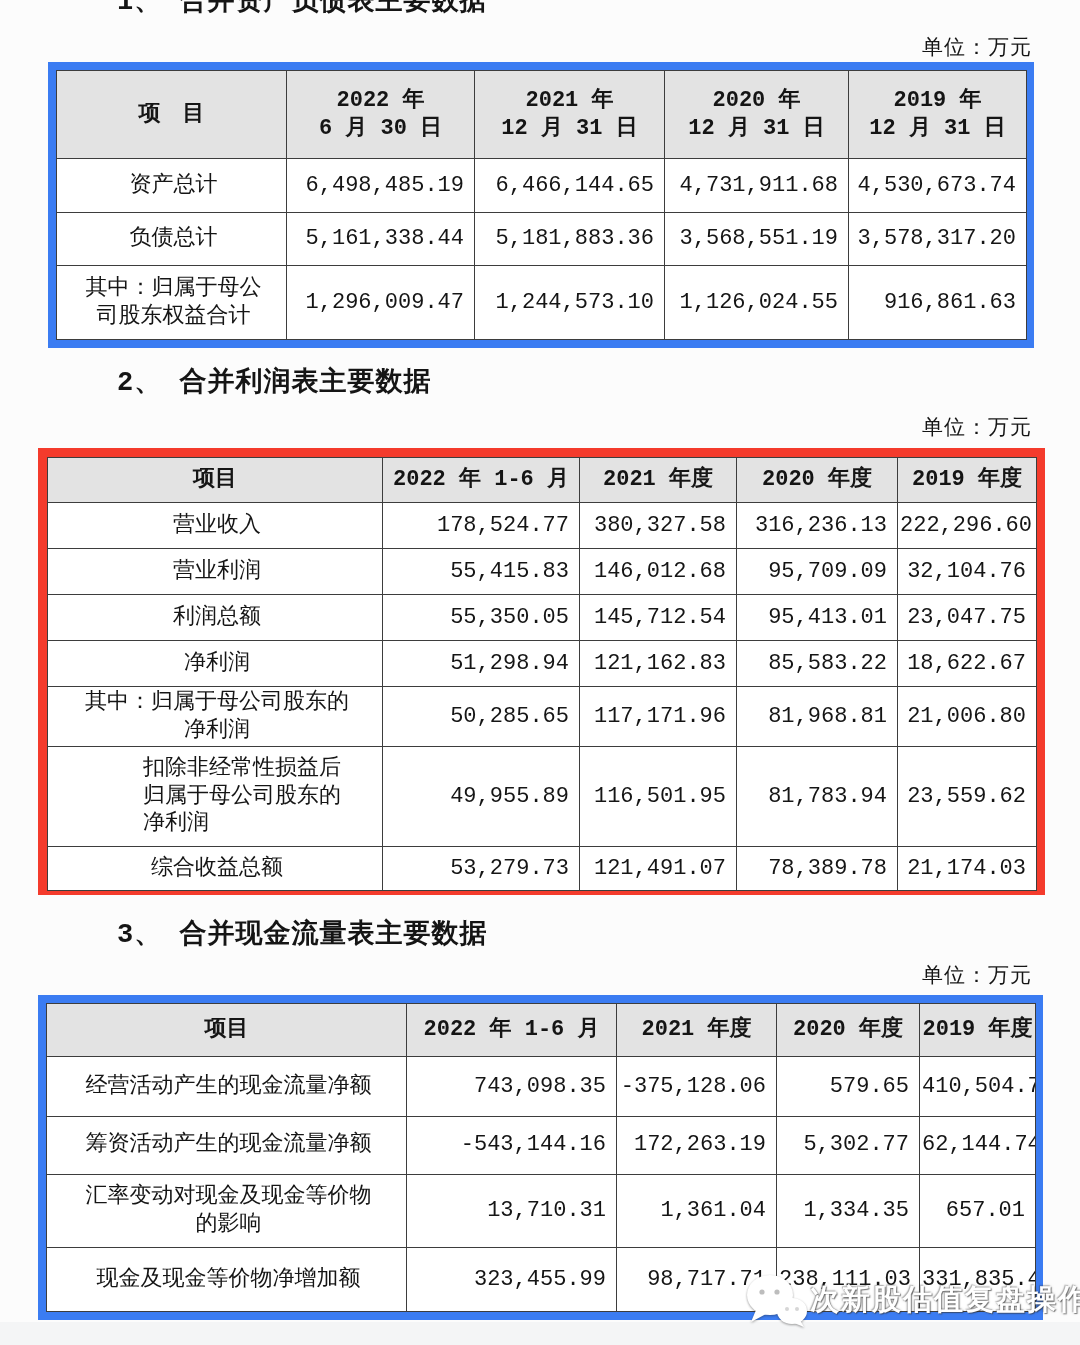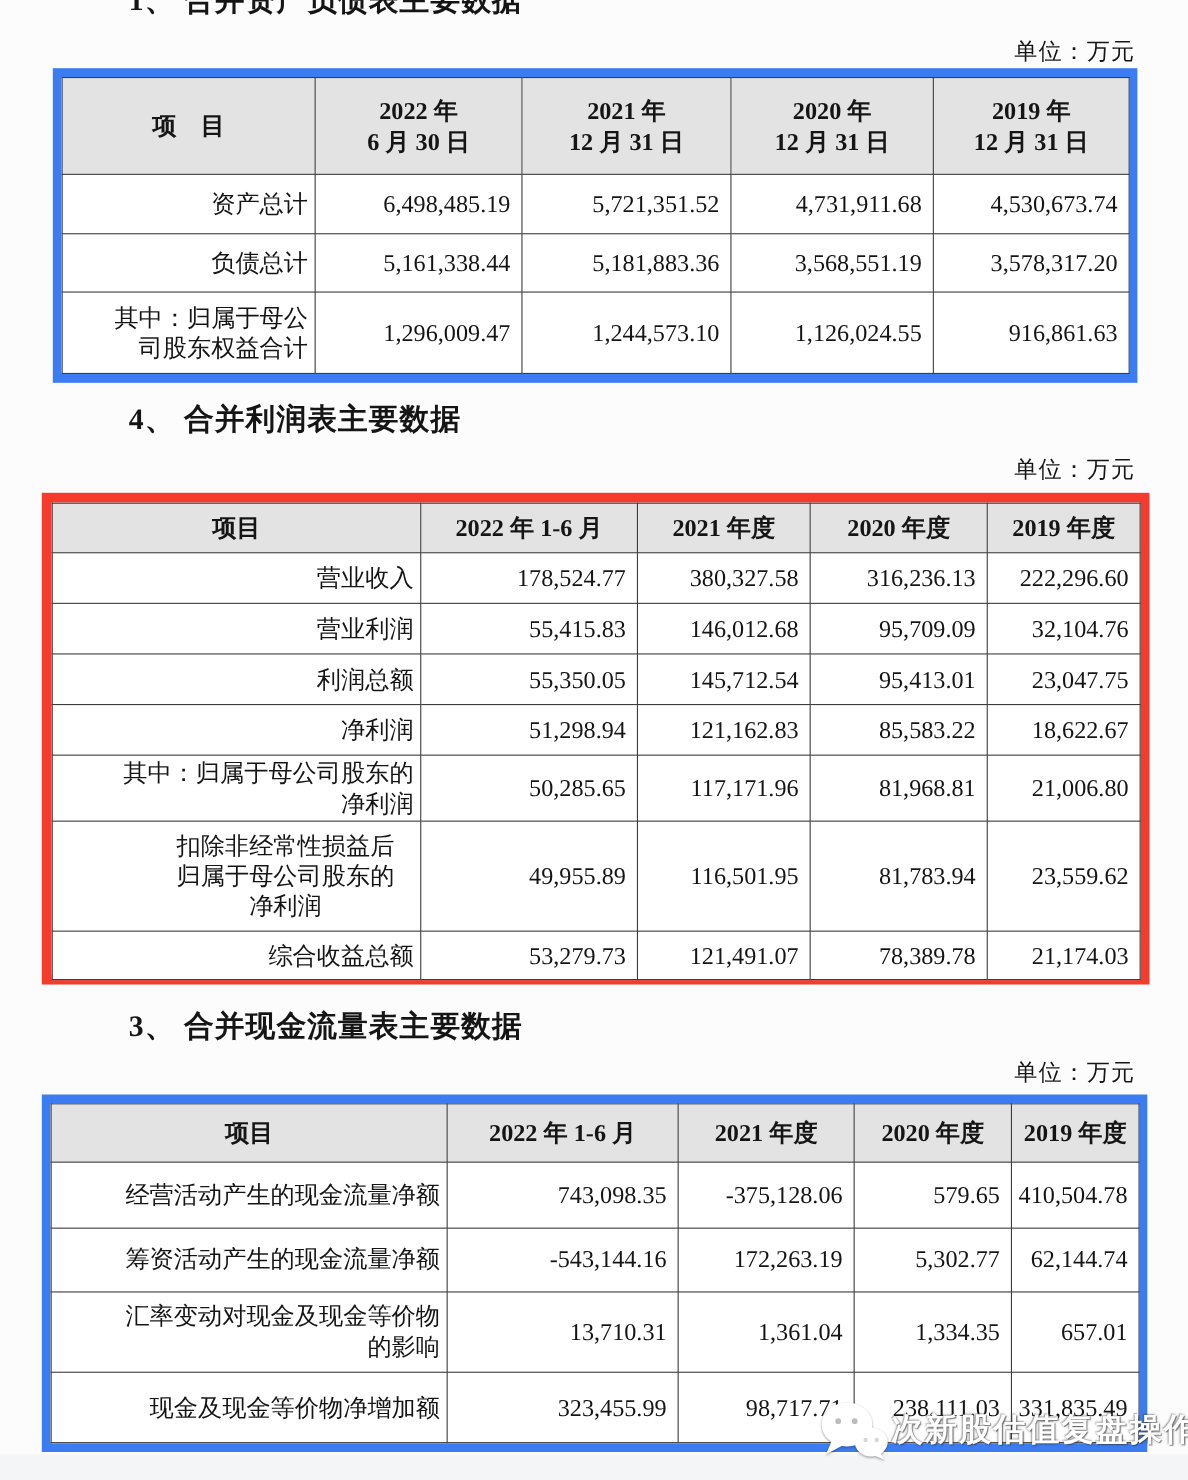--- a/index.html
+++ b/index.html
@@ -1,20 +1,20 @@
 <!DOCTYPE html>
 <html><head>
 <meta charset="utf-8">
 <style>
   html,body{margin:0;padding:0;}
   body{background:#e9e9e9;}
   .page{
     position:relative;width:1080px;height:1345px;margin:0 auto;
     background:#fcfcfc;overflow:hidden;
-    font-family:Liberation Serif, serif;
+    font-family:Liberation Mono, monospace;
     color:#151515;
   }
   .h-sec{
     position:absolute;left:117px;
     font-size:27px;font-weight:bold;letter-spacing:1px;white-space:nowrap;
   }
   .unit{
     position:absolute;right:48px;
     font-size:21px;letter-spacing:1px;white-space:nowrap;
   }
@@ -26,22 +26,22 @@
     width:100%;height:100%;background:#fff;padding-left:20px;
   }
   table.fin th, table.fin td{
     border:1px solid #3d3d3d;overflow:hidden;
     font-size:22px;line-height:1.25;vertical-align:middle;
   }
   table.fin th{
     background:#e3e3e3;font-weight:bold;text-align:center;
     white-space:pre-line;padding:2px 2px;
   }
-  td.l{text-align:right;padding:2px 6px 2px 10px;white-space:pre-line;}
-  td.i{text-align:center;padding:2px 6px 2px 95px;white-space:pre-line;}
+  td.l{text-align:center;padding:2px 6px 2px 10px;white-space:pre-line;}
+  td.i{text-align:left;padding:2px 6px 2px 95px;white-space:pre-line;}
   td.n{text-align:right;padding:2px 10px 2px 2px;white-space:nowrap;}
   .wm{
     position:absolute;left:744px;top:1268px;width:330px;height:64px;
     display:flex;align-items:center;z-index:5;pointer-events:none;
   }
   .wm-icon{width:64px;height:56px;flex:0 0 auto;
     filter:drop-shadow(0 1px 1px rgba(40,40,40,.45));}
   .wm-text{
     font-size:29px;font-weight:bold;color:#ffffff;letter-spacing:2px;
     white-space:nowrap;margin-left:2px;
@@ -74,21 +74,21 @@
         <th>2021 年
 12 月 31 日</th>
         <th>2020 年
 12 月 31 日</th>
         <th>2019 年
 12 月 31 日</th>
       </tr>
       <tr style="height:45px">
         <td class="l">资产总计</td>
         <td class="n">6,498,485.19</td>
-        <td class="n">5,721,351.52</td>
+        <td class="n">6,466,144.65</td>
         <td class="n">4,731,911.68</td>
         <td class="n">4,530,673.74</td>
       </tr>
       <tr style="height:45px">
         <td class="l">负债总计</td>
         <td class="n">5,161,338.44</td>
         <td class="n">5,181,883.36</td>
         <td class="n">3,568,551.19</td>
         <td class="n">3,578,317.20</td>
       </tr>
@@ -97,21 +97,21 @@
 司股东权益合计</td>
         <td class="n">1,296,009.47</td>
         <td class="n">1,244,573.10</td>
         <td class="n">1,126,024.55</td>
         <td class="n">916,861.63</td>
       </tr>
     </tbody>
       </table>
   </div>
 
-  <div class="h-sec" style="top:363px;">4、 合并利润表主要数据</div>
+  <div class="h-sec" style="top:363px;">2、 合并利润表主要数据</div>
   <div class="unit" style="top:413px;">单位：万元</div>
 
   <div class="tframe frame-red" style="left:38px;top:448px;width:989px;height:429px;">
     <table class="fin">
       <colgroup>
         <col style="width:335px">
           <col style="width:197px">
           <col style="width:157px">
           <col style="width:161px">
           <col style="width:139px">

